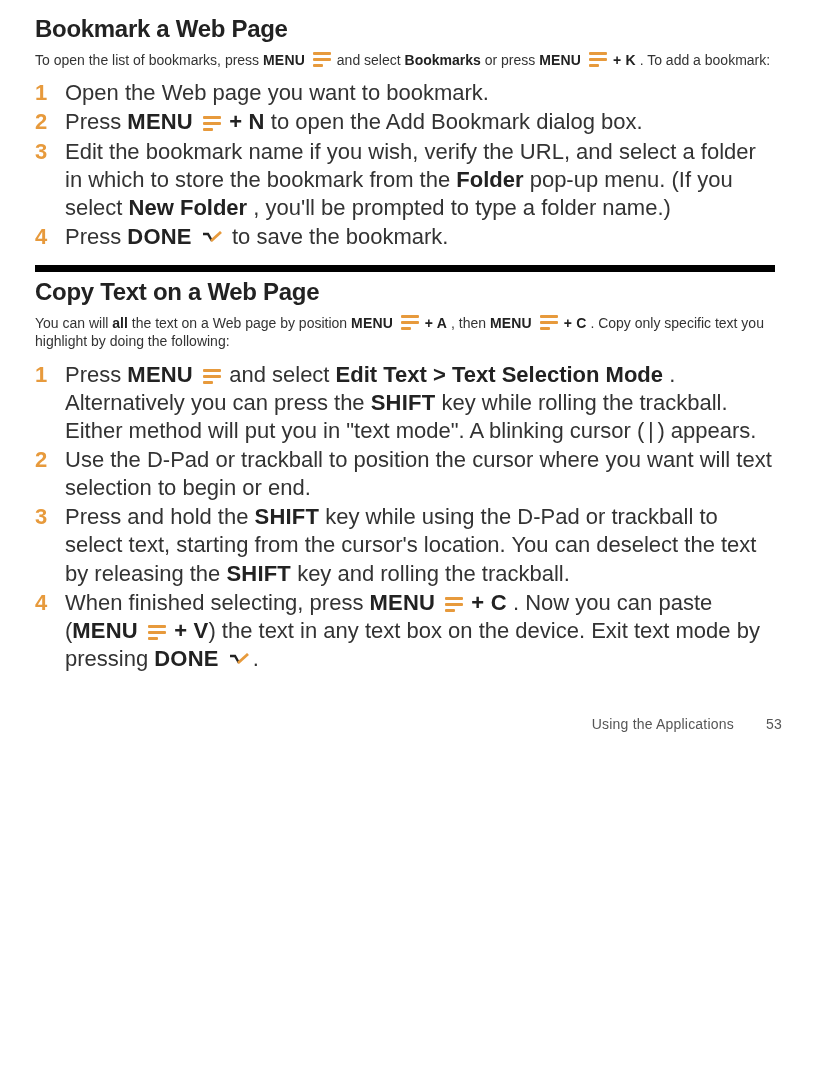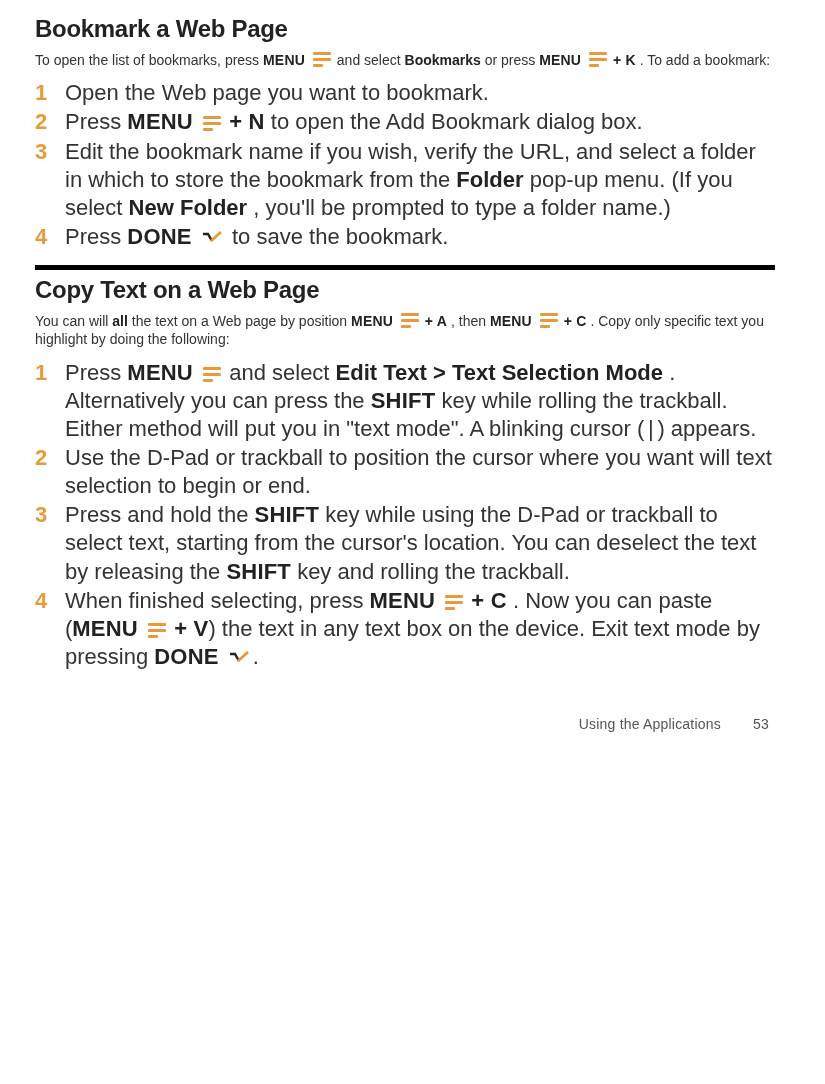--- a/index.html
+++ b/index.html
@@ -15,21 +15,21 @@
     height: 772px;
     padding: 15px 50px 40px 35px;
     position: relative;
   }
   h2.section-heading {
     font-size: 24px;
     font-weight: 700;
     margin: 0 0 8px 0;
     font-stretch: condensed;
     letter-spacing: -0.3px;
-    border-top: 5px solid #000000;
+    border-top: 7px solid #000000;
     padding-top: 6px;
   }
   h2.section-heading.first {
     border-top: none;
     padding-top: 0;
   }
   p.intro {
     font-size: 14px;
     line-height: 1.3;
     margin: 8px 0 10px 0;
@@ -95,21 +95,21 @@
 
   .done-icon {
     display: inline-block;
     vertical-align: -1px;
     margin: 0 2px 0 4px;
   }
   .done-icon svg { display: block; }
 
   .footer {
     position: absolute;
-    right: 56px;
+    right: 43px;
     bottom: 40px;
     font-size: 14px;
     color: #555;
     letter-spacing: 0.2px;
   }
   .footer .pnum { display: inline-block; margin-left: 28px; }
 </style>
 </head>
 <body>
 

